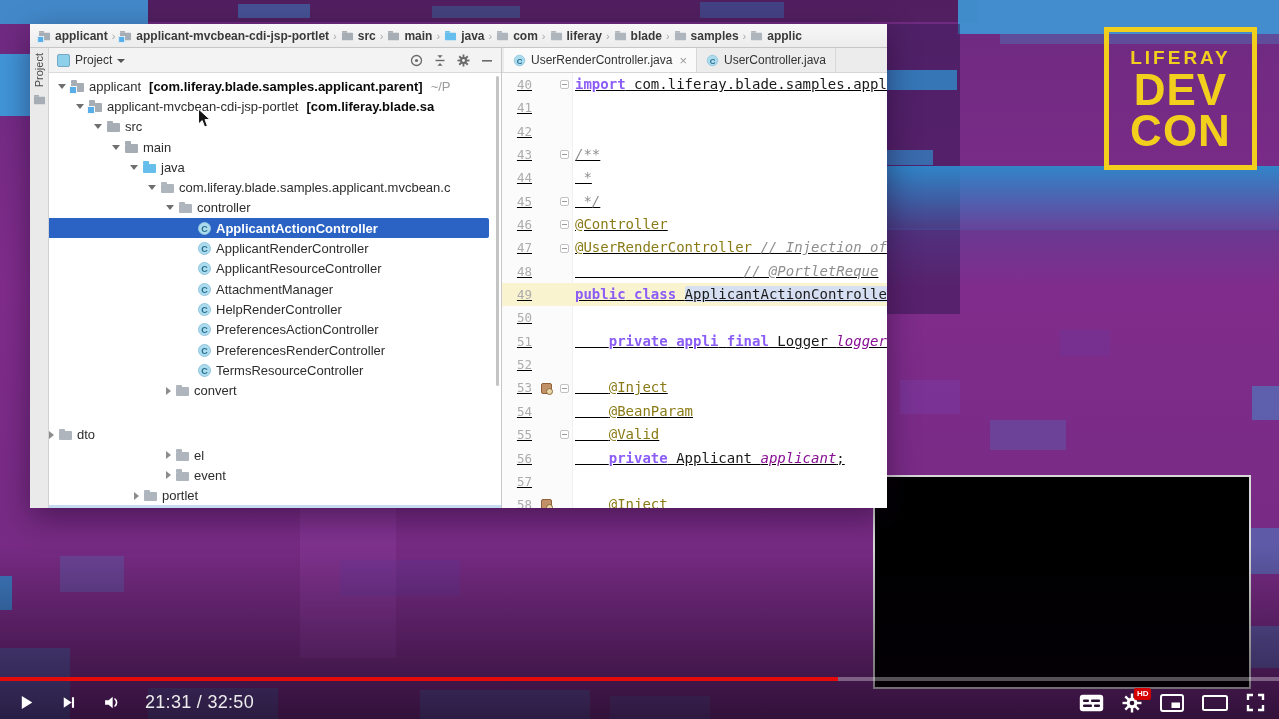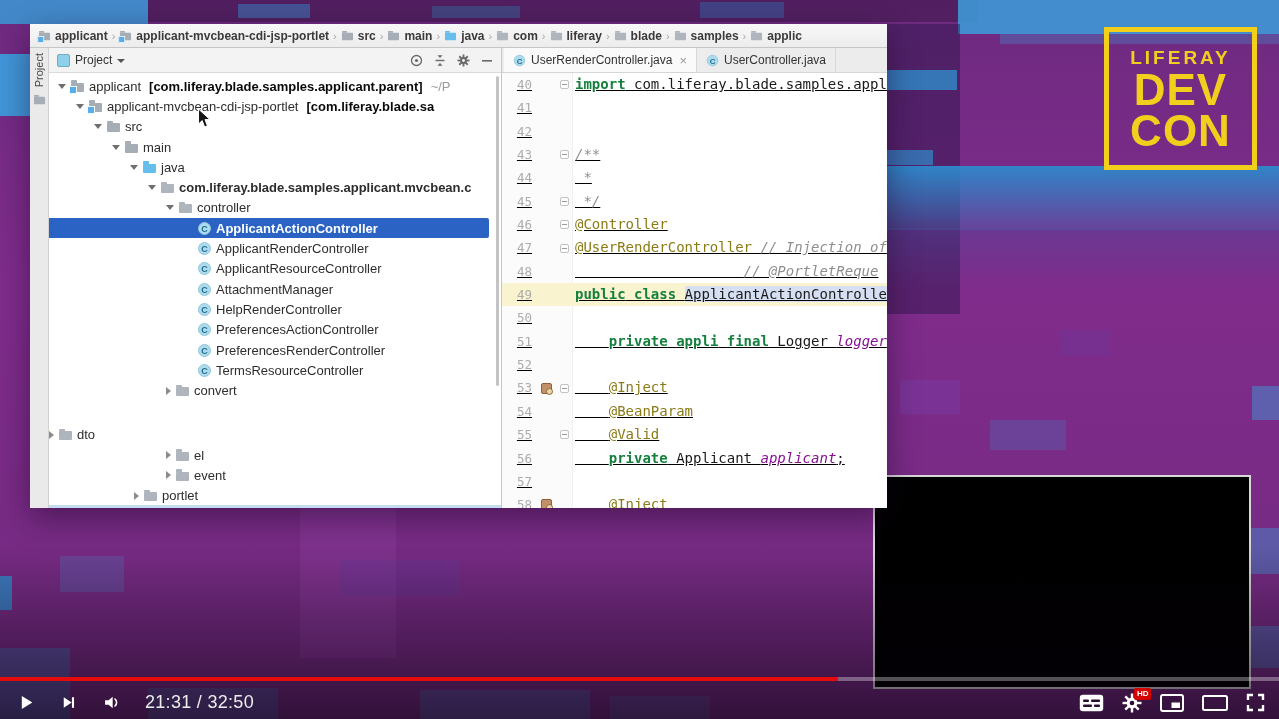--- a/index.html
+++ b/index.html
@@ -60,21 +60,21 @@
   .tab.active{background:#FAFAFA;}
   .tab .tclose{color:#999;font-size:13px;margin-left:2px;}
   .code{flex:1;overflow:hidden;}
   .cl{display:flex;height:23.35px;align-items:center;font:14px/23.35px "DejaVu Sans Mono",monospace;text-decoration:underline;}
   .gnum{width:34px;text-align:right;color:#ACACAC;font-size:12.5px;padding-right:4px;flex:none;background:#FBFBFB;height:100%;box-sizing:border-box;}
   .gico{width:20px;flex:none;display:flex;justify-content:center;align-items:center;background:#FBFBFB;height:100%;}
   .gfold{width:16px;flex:none;display:flex;justify-content:center;align-items:center;background:#FBFBFB;height:100%;border-right:1px solid #F0F0F0;}
   .cl.caret{background:#FAF3D0;}
   .cl.caret .gnum,.cl.caret .gico,.cl.caret .gfold{background:transparent;border-right-color:transparent;}
   .ctext{white-space:pre;flex:1;overflow:hidden;padding-left:2px;}
-  .tk-kw{color:#15803d;font-weight:700;}
+  .tk-kw{color:#8b5cf6;font-weight:700;}
   .tk-ann{color:#8A7B17;}
   .tk-com{color:#8F8F8F;font-style:italic;}
   .tk-fld{color:#871094;font-style:italic;}
   .tk-pl{color:#1a1a1a;}
   .tk-hl{color:#1a1a1a;background:#D6E0F2;border-radius:2px;}
   .bean-ic{width:11px;height:11px;border-radius:2px;background:#C29168;border:1px solid #906038;position:relative;box-sizing:border-box;}
   .bean-ic::after{content:"";position:absolute;right:-2px;bottom:-2px;width:5px;height:5px;border-radius:50%;
                   background:#EAD6A8;border:1px solid #8A6A3A;}
   .fold-box{width:9px;height:9px;border:1px solid #C2C2C2;border-radius:2px;background:#fff;position:relative;box-sizing:border-box;}
   .fold-box::after{content:"";position:absolute;left:1px;top:3px;width:5px;height:1px;background:#9a9a9a;}
@@ -251,21 +251,21 @@
             <div class="trow" style="padding-left: 63px;">
               <span class="arr-exp"></span>
               <span class="folder-ic"></span>
               <span>main</span>
             </div>
             <div class="trow" style="padding-left: 81px;">
               <span class="arr-exp"></span>
               <span class="folder-ic src-root"></span>
               <span>java</span>
             </div>
-            <div class="trow" style="padding-left: 99px; font-weight: bold;">
+            <div class="trow" style="padding-left: 99px;">
               <span class="arr-exp"></span>
               <span class="folder-ic pkg"></span>
               <span>com.liferay.blade.samples.applicant.mvcbean.c</span>
             </div>
             <div class="trow" style="padding-left: 117px;">
               <span class="arr-exp"></span>
               <span class="folder-ic pkg"></span>
               <span>controller</span>
             </div>
             <div class="trow sel" style="padding-left: 135px;">

